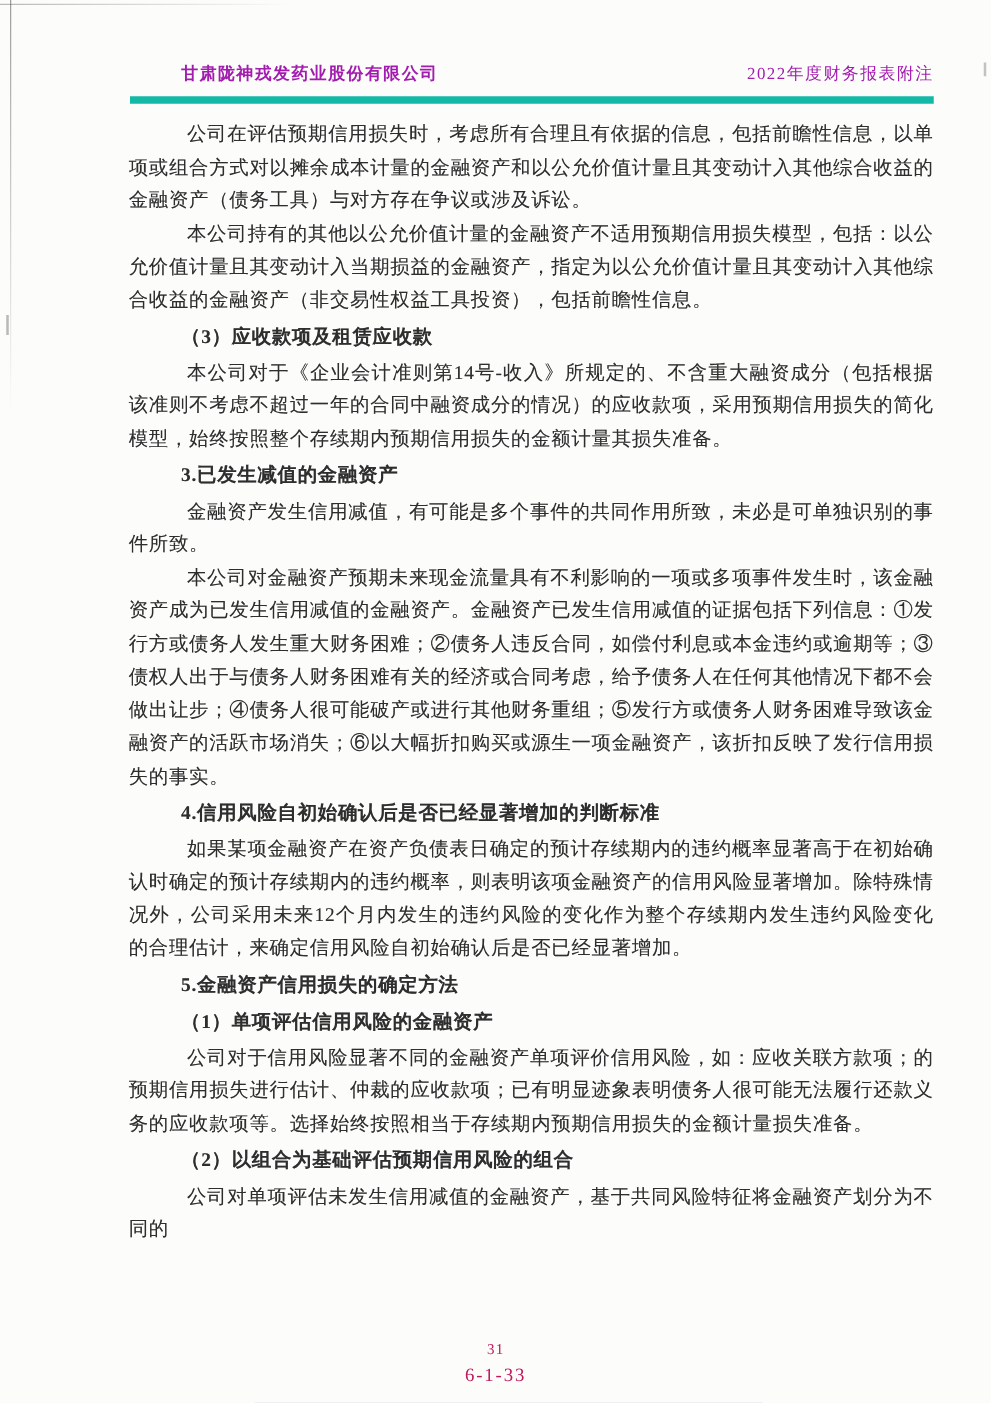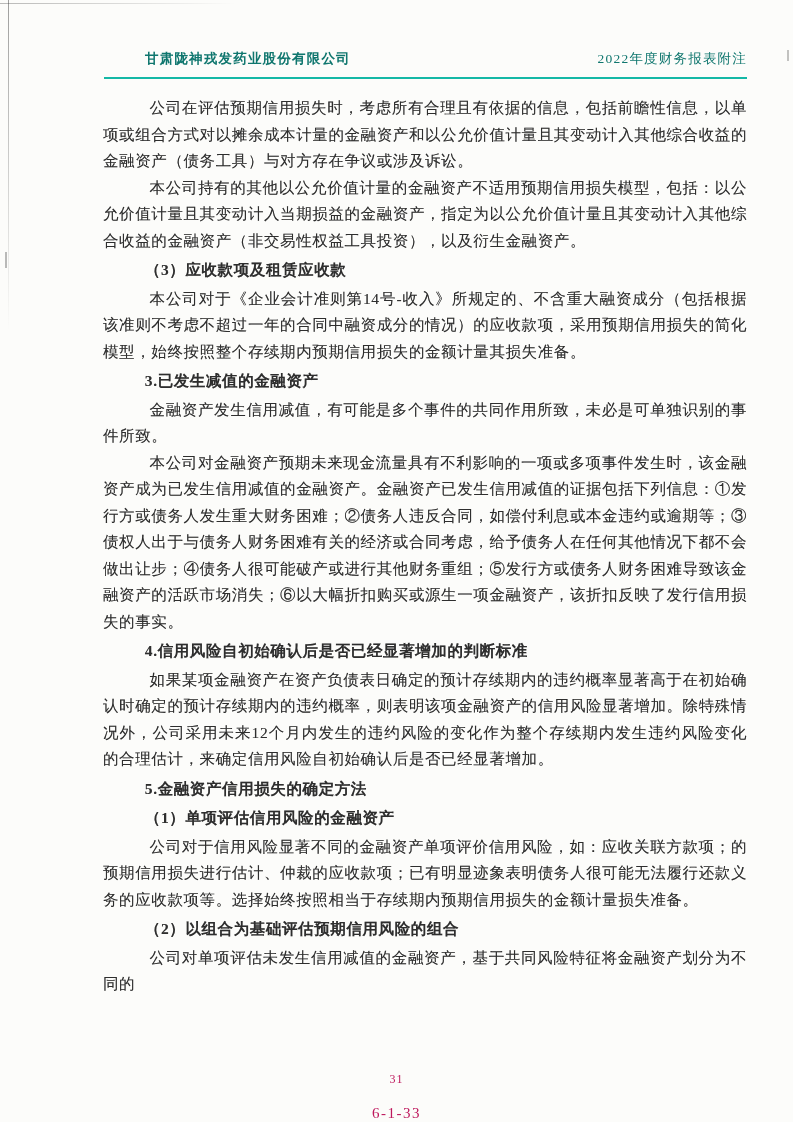--- a/index.html
+++ b/index.html
@@ -26,25 +26,25 @@
     position: absolute; top: 3px; left: 0; width: 235px; height: 1px;
     background: linear-gradient(to right, rgba(60,60,60,.35), rgba(60,60,60,0));
   }
   .scan-right-tick {
     position: absolute; right: 4px; top: 50px; width: 2px; height: 11px;
     background: rgba(60,60,60,.3);
   }
   
   .header {
     position: absolute; top: 50px; left: 104px; right: 46px;
-    border-bottom: 2px solid #14b8a6;
+    border-bottom: 6px solid #14b8a6;
     padding-bottom: 9px;
     display: flex; justify-content: space-between; align-items: flex-end;
     font-size: 13.5px;
-    color: #0f766e;
+    color: #a21caf;
     text-align: right;
   }
   .header .company { margin-left: 41px; font-weight: 600; letter-spacing: 1.2px; }
   .header .rtitle { letter-spacing: 1.2px; }
   
   .content {
     position: absolute; top: 95px; left: 103px; width: 644px;
   }
   .content p {
     margin: 0;
@@ -61,40 +61,40 @@
     text-indent: 2.7em;
     margin: 3px 0 2px 0;
     font-weight: bold;
   }
   
   .footer {
     position: absolute; left: 0; right: 0; top: 1072px;
     text-align: center; color: #be185d;
   }
   .footer .page-num { font-size: 12px; letter-spacing: 1px; }
-  .footer .doc-code { font-size: 15px; letter-spacing: 1.5px; margin-top: 18px; }
+  .footer .doc-code { font-size: 15px; letter-spacing: 1.5px; margin-top: 6px; }
 </style>
 </head>
 <body>
 
 <div class="page">
 
   <div class="scan-left-line"></div>
   <div class="scan-left-tick"></div>
   <div class="scan-top-line"></div>
   <div class="scan-right-tick"></div>
 
   <div class="header">
     <span class="company">甘肃陇神戎发药业股份有限公司</span>
     <span class="rtitle">2022年度财务报表附注</span>
   </div>
 
   <div class="content">
     <p class="body-para">公司在评估预期信用损失时，考虑所有合理且有依据的信息，包括前瞻性信息，以单项或组合方式对以摊余成本计量的金融资产和以公允价值计量且其变动计入其他综合收益的金融资产（债务工具）与对方存在争议或涉及诉讼。</p>
-    <p class="body-para">本公司持有的其他以公允价值计量的金融资产不适用预期信用损失模型，包括：以公允价值计量且其变动计入当期损益的金融资产，指定为以公允价值计量且其变动计入其他综合收益的金融资产（非交易性权益工具投资），以及衍生金融资产。</p>
+    <p class="body-para">本公司持有的其他以公允价值计量的金融资产不适用预期信用损失模型，包括：以公允价值计量且其变动计入当期损益的金融资产，指定为以公允价值计量且其变动计入其他综合收益的金融资产（非交易性权益工具投资），包括前瞻性信息。</p>
     <p class="heading-para">（3）应收款项及租赁应收款</p>
     <p class="body-para">本公司对于《企业会计准则第14号-收入》所规定的、不含重大融资成分（包括根据该准则不考虑不超过一年的合同中融资成分的情况）的应收款项，采用预期信用损失的简化模型，始终按照整个存续期内预期信用损失的金额计量其损失准备。</p>
     <p class="heading-para">3.已发生减值的金融资产</p>
     <p class="body-para">金融资产发生信用减值，有可能是多个事件的共同作用所致，未必是可单独识别的事件所致。</p>
     <p class="body-para">本公司对金融资产预期未来现金流量具有不利影响的一项或多项事件发生时，该金融资产成为已发生信用减值的金融资产。金融资产已发生信用减值的证据包括下列信息：①发行方或债务人发生重大财务困难；②债务人违反合同，如偿付利息或本金违约或逾期等；③债权人出于与债务人财务困难有关的经济或合同考虑，给予债务人在任何其他情况下都不会做出让步；④债务人很可能破产或进行其他财务重组；⑤发行方或债务人财务困难导致该金融资产的活跃市场消失；⑥以大幅折扣购买或源生一项金融资产，该折扣反映了发行信用损失的事实。</p>
     <p class="heading-para">4.信用风险自初始确认后是否已经显著增加的判断标准</p>
     <p class="body-para">如果某项金融资产在资产负债表日确定的预计存续期内的违约概率显著高于在初始确认时确定的预计存续期内的违约概率，则表明该项金融资产的信用风险显著增加。除特殊情况外，公司采用未来12个月内发生的违约风险的变化作为整个存续期内发生违约风险变化的合理估计，来确定信用风险自初始确认后是否已经显著增加。</p>
     <p class="heading-para">5.金融资产信用损失的确定方法</p>
     <p class="heading-para">（1）单项评估信用风险的金融资产</p>
     <p class="body-para">公司对于信用风险显著不同的金融资产单项评价信用风险，如：应收关联方款项；的预期信用损失进行估计、仲裁的应收款项；已有明显迹象表明债务人很可能无法履行还款义务的应收款项等。选择始终按照相当于存续期内预期信用损失的金额计量损失准备。</p>

